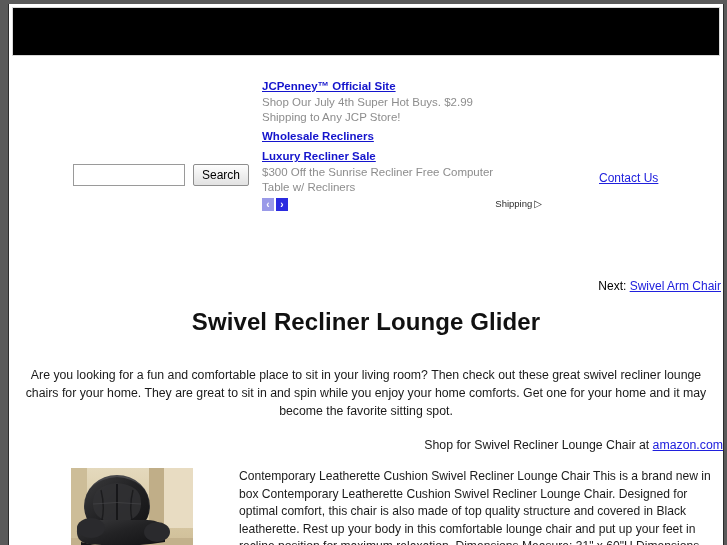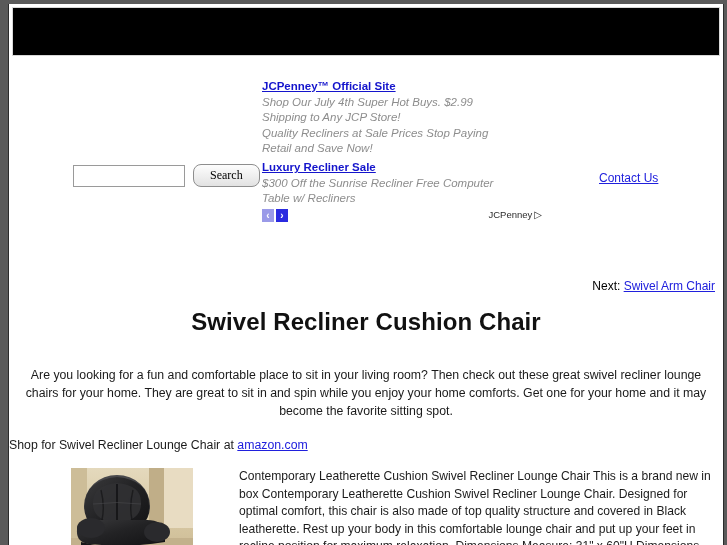--- a/index.html
+++ b/index.html
@@ -66,27 +66,27 @@
     height: 18px;
     border: 1px solid #9a9a9a;
     background: #ffffff;
     font-family: "Liberation Sans", sans-serif;
     font-size: 11px;
     padding: 1px 3px;
     box-sizing: content-box;
     outline: none;
   }
   .search-button {
-    font-family: Liberation Serif, serif;
+    font-family: Liberation Sans, sans-serif;
     font-size: 12px;
     color: #000000;
     background: linear-gradient(#fdfdfd, #e2e2e2);
     border: 1px solid #8e8e8e;
-    border-radius: 8px;
-    padding: 3px 16px;
+    border-radius: 2px;
+    padding: 3px 8px;
     cursor: pointer;
   }
 
   .ad-block {
     position: absolute;
     left: 253px;
     top: 20px;
     width: 240px;
   }
   .ad-item {
@@ -101,21 +101,20 @@
     line-height: 15px;
     cursor: pointer;
     white-space: nowrap;
   }
   .ad-desc {
     color: #8d8d8d;
     font-size: 11.5px;
     line-height: 14.5px;
     margin-top: 1px;
     max-width: 238px;
-    font-style: italic;
   }
   .ad-footer {
     position: relative;
     margin-top: 4px;
     height: 14px;
   }
   .ad-arrows {
     display: flex;
     gap: 2px;
     align-items: center;
@@ -162,21 +161,21 @@
   }
   .contact-link {
     color: #2020dd;
     font-size: 12px;
     text-decoration: underline;
     cursor: pointer;
   }
 
   .next-area {
     position: absolute;
-    right: 8px;
+    right: 2px;
     top: 223px;
     font-size: 12px;
     color: #000000;
     white-space: nowrap;
   }
   .next-link {
     color: #2020dd;
     text-decoration: underline;
     cursor: pointer;
   }
@@ -198,21 +197,21 @@
     width: 690px;
     text-align: center;
     font-size: 12.3px;
     line-height: 18px;
     color: #1b1b1b;
   }
 
   
   .shop-line {
     margin-top: 18px;
-    text-align: left;
+    text-align: right;
     font-size: 12.3px;
     color: #1b1b1b;
   }
   .shop-link {
     color: #2020dd;
     text-decoration: underline;
     cursor: pointer;
   }
 
   
@@ -262,52 +261,52 @@
 
         <div class="ad-item">
           <a class="ad-title">JCPenney™ Official Site</a>
           <div class="ad-desc">Shop Our July 4th Super Hot Buys. $2.99 Shipping to Any JCP Store!</div>
         </div>
 
         <div class="ad-item">
         </div>
 
         <div class="ad-item">
-          <div class="ad-desc">Quality Recliners at Sale Prices Stop Paying Retail and Save Now!</div>
+          <a class="ad-title">Wholesale Recliners</a>
         </div>
 
         <div class="ad-item">
           <a class="ad-title">Luxury Recliner Sale</a>
           <div class="ad-desc">$300 Off the Sunrise Recliner Free Computer Table w/ Recliners</div>
         </div>
 
         <div class="ad-footer">
           <div class="ad-arrows">
             <span class="ad-arrow prev">‹</span>
             <span class="ad-arrow next">›</span>
           </div>
           <div class="adchoices">
-            <span>JCPenney</span>
+            <span>Shipping</span>
             <span class="adchoices-glyph">▷</span>
           </div>
         </div>
 
       </div>
 
       <div class="contact-area">
         <a class="contact-link">Contact Us</a>
       </div>
 
       <div class="next-area">
         <span>Next: </span><a class="next-link">Swivel Arm Chair</a>
       </div>
 
     </div>
 
-    <h1 class="page-title">Swivel Recliner Cushion Chair</h1>
+    <h1 class="page-title">Swivel Recliner Lounge Glider</h1>
 
     <p class="intro">Are you looking for a fun and comfortable place to sit in your living room? Then check out these great swivel recliner lounge chairs for your home. They are great to sit in and spin while you enjoy your home comforts. Get one for your home and it may become the favorite sitting spot.</p>
 
     <div class="shop-line">
       <span>Shop for Swivel Recliner Lounge Chair at </span><a class="shop-link">amazon.com</a>
     </div>
 
     <div class="product-row">
       <div class="product-image-cell">
         <svg class="product-photo" viewBox="0 0 122 90" preserveAspectRatio="none">

